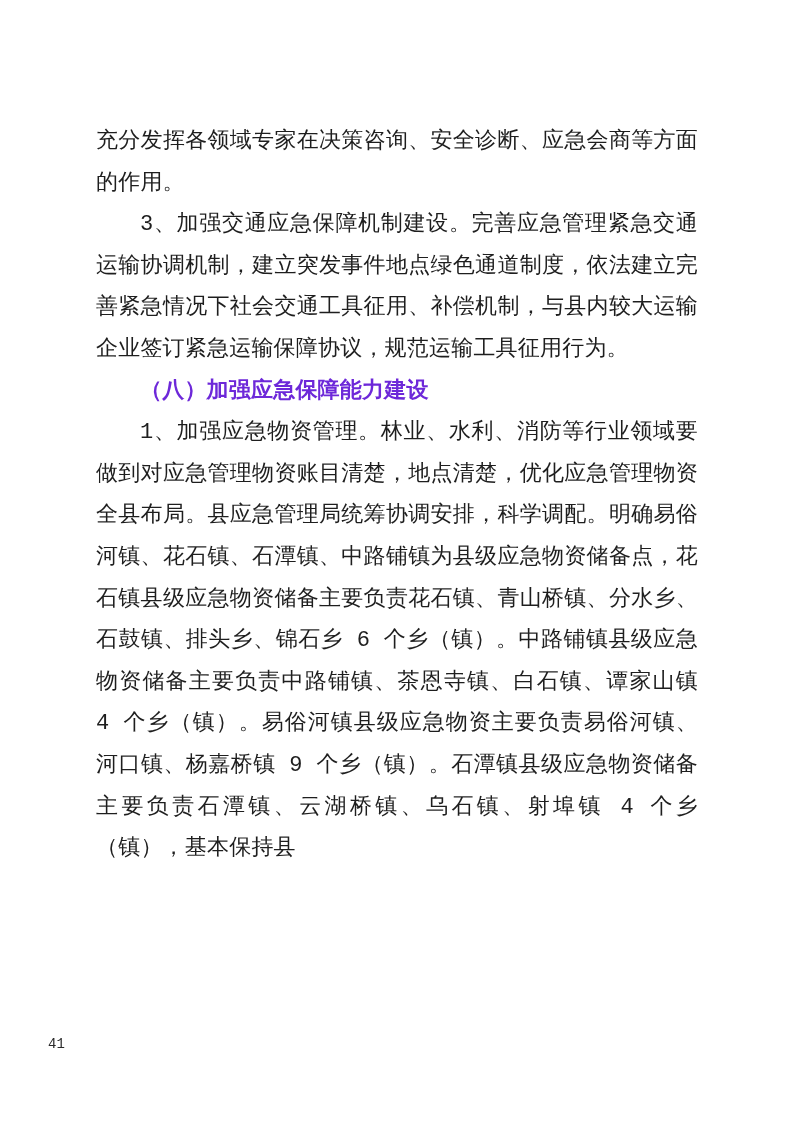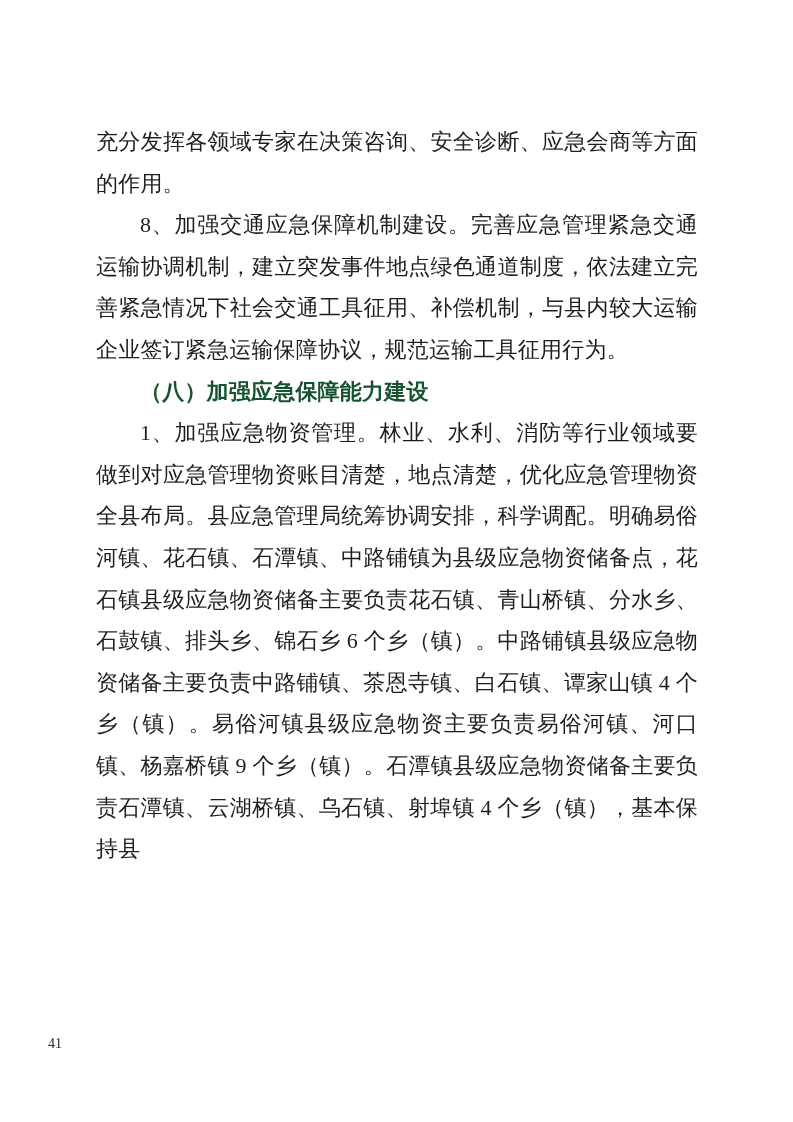--- a/index.html
+++ b/index.html
@@ -7,21 +7,21 @@
     padding: 0;
     background: #e8e8e8;
   }
   .page {
     position: relative;
     width: 793px;
     height: 1122px;
     margin: 0 auto;
     background: #ffffff;
     overflow: hidden;
-    font-family: Liberation Serif, serif;
+    font-family: Liberation Mono, monospace;
   }
   .content {
     position: absolute;
     left: 96px;
     top: 121px;
     width: 602px;
   }
   .para {
     margin: 0;
     font-size: 22px;
@@ -30,37 +30,37 @@
     color: #1e1e1e;
     text-align: justify;
     text-justify: inter-character;
     word-break: break-all;
   }
   .indent {
     text-indent: 2em;
   }
   .heading {
     font-weight: bold;
-    color: #14532d;
+    color: #6d28d9;
   }
   .page-number {
     position: absolute;
     top: 1036px;
     left: 0;
     width: 100%;
     text-align: left;
     font-size: 14px;
     color: #2a2a2a;
     padding-left: 48px;
   }
 </style>
 </head>
 <body>
 
 <div class="page">
   <div class="content">
     <p class="para">充分发挥各领域专家在决策咨询、安全诊断、应急会商等方面的作用。</p>
-    <p class="para indent">8、加强交通应急保障机制建设。完善应急管理紧急交通运输协调机制，建立突发事件地点绿色通道制度，依法建立完善紧急情况下社会交通工具征用、补偿机制，与县内较大运输企业签订紧急运输保障协议，规范运输工具征用行为。</p>
+    <p class="para indent">3、加强交通应急保障机制建设。完善应急管理紧急交通运输协调机制，建立突发事件地点绿色通道制度，依法建立完善紧急情况下社会交通工具征用、补偿机制，与县内较大运输企业签订紧急运输保障协议，规范运输工具征用行为。</p>
     <p class="para indent heading">（八）加强应急保障能力建设</p>
     <p class="para indent">1、加强应急物资管理。林业、水利、消防等行业领域要做到对应急管理物资账目清楚，地点清楚，优化应急管理物资全县布局。县应急管理局统筹协调安排，科学调配。明确易俗河镇、花石镇、石潭镇、中路铺镇为县级应急物资储备点，花石镇县级应急物资储备主要负责花石镇、青山桥镇、分水乡、石鼓镇、排头乡、锦石乡 6 个乡（镇）。中路铺镇县级应急物资储备主要负责中路铺镇、茶恩寺镇、白石镇、谭家山镇 4 个乡（镇）。易俗河镇县级应急物资主要负责易俗河镇、河口镇、杨嘉桥镇 9 个乡（镇）。石潭镇县级应急物资储备主要负责石潭镇、云湖桥镇、乌石镇、射埠镇 4 个乡（镇），基本保持县</p>
   </div>
   <div class="page-number">41</div>
 </div>
 
 </body></html>

